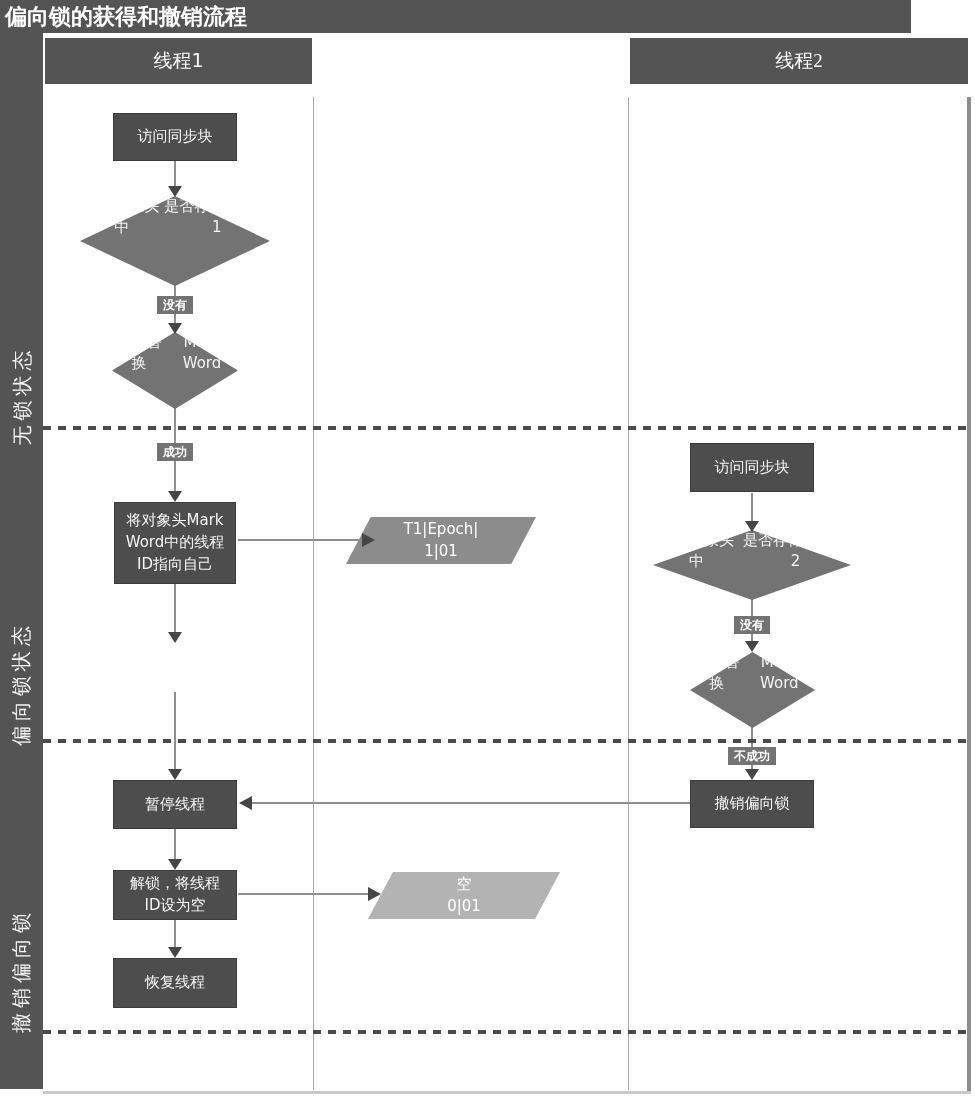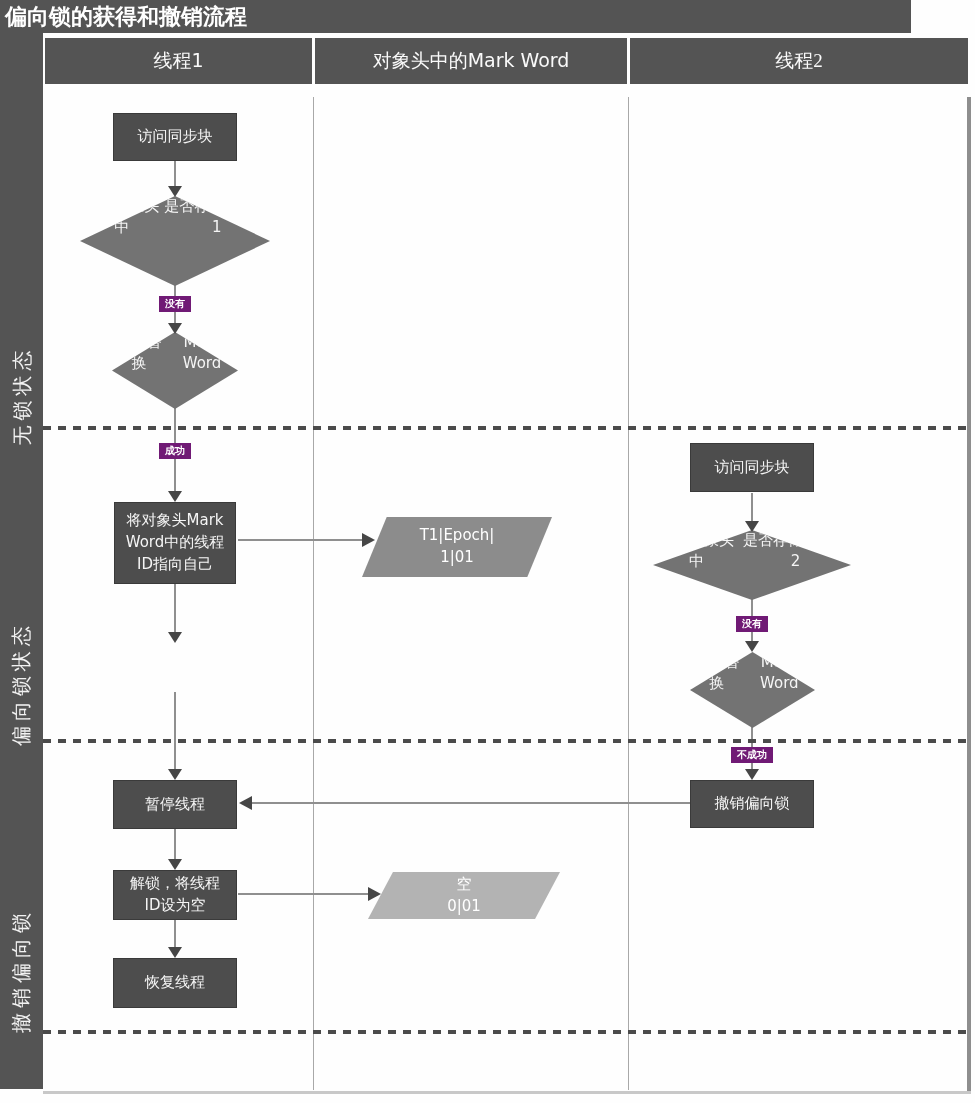--- a/index.html
+++ b/index.html
@@ -27,22 +27,22 @@
     font-size:15px;text-align:center;line-height:1.45;box-sizing:border-box;z-index:3;}
   .diamond{position:absolute;background:#737373;color:#f5f5f5;display:flex;flex-direction:row;
     align-items:flex-start;justify-content:center;font-size:15px;text-align:center;line-height:1.4;
     clip-path:polygon(50% 0,100% 50%,50% 100%,0 50%);z-index:3;}
   .para{position:absolute;color:#fff;display:flex;flex-direction:column;align-items:center;justify-content:center;
     font-size:15px;text-align:center;line-height:1.45;clip-path:polygon(13% 0,100% 0,87% 100%,0 100%);z-index:3;}
   .para.biased{background:#8c8c8c;}
   .para.empty{background:#b3b3b3;}
   .node-line{display:block;}
   
-  .tag{position:absolute;transform:translateX(-50%);background:#701a75;color:#fff;
-    font-size:10px;font-weight:600;padding:2px 6px;z-index:5;white-space:nowrap;line-height:1.2;}
+  .tag{position:absolute;transform:translateX(-50%);background:#737373;color:#fff;
+    font-size:12px;font-weight:600;padding:2px 6px;z-index:5;white-space:nowrap;line-height:1.2;}
   
   .vline{position:absolute;width:2px;background:#8f8f8f;z-index:1;}
   .hline{position:absolute;height:2px;background:#8f8f8f;z-index:1;}
   .ah-d{position:absolute;width:0;height:0;border-left:7px solid transparent;border-right:7px solid transparent;
     border-top:11px solid #464646;z-index:4;}
   .ah-r{position:absolute;width:0;height:0;border-top:7px solid transparent;border-bottom:7px solid transparent;
     border-left:13px solid #464646;z-index:4;}
   .ah-l{position:absolute;width:0;height:0;border-top:7px solid transparent;border-bottom:7px solid transparent;
     border-right:13px solid #464646;z-index:4;}
 </style>
@@ -58,21 +58,20 @@
     <span>无锁状态</span>
   </div>
   <div class="stage-label" style="top:600px;height:166px;">
     <span>偏向锁状态</span>
   </div>
   <div class="stage-label" style="top:887px;height:166px;">
     <span>撤销偏向锁</span>
   </div>
 
   <div class="lane-head" style="left:45px;width:267px;">线程1</div>
-  <div class="lane-head" style="left:315px;width:312px;">对象头中的Mark Word</div>
   <div class="lane-head" style="left:630px;width:338px;font-family:Liberation Serif, serif;">线程2</div>
 
   <div class="vdiv" style="left:313px;"></div>
   <div class="vdiv" style="left:628px;"></div>
   <div class="right-border"></div>
   <div class="bottom-border"></div>
 
   <div class="dash-h" style="top:426px;"></div>
   <div class="dash-h" style="top:739px;"></div>
   <div class="dash-h" style="top:1030px;"></div>
@@ -108,21 +107,21 @@
 
   <div class="rect-node" style="left:113px;top:870px;width:124px;height:50px;">
     <span class="node-line">解锁，将线程</span>
     <span class="node-line">ID设为空</span>
   </div>
 
   <div class="rect-node" style="left:113px;top:958px;width:124px;height:50px;">
     <span class="node-line">恢复线程</span>
   </div>
 
-  <div class="para biased" style="left:362px;top:517px;width:190px;height:60px;">
+  <div class="para biased" style="left:346px;top:517px;width:190px;height:47px;">
     <span class="node-line">T1|Epoch|</span>
     <span class="node-line">1|01</span>
   </div>
 
   <div class="para empty" style="left:368px;top:872px;width:192px;height:47px;">
     <span class="node-line">空</span>
     <span class="node-line">0|01</span>
   </div>
 
   <div class="rect-node" style="left:690px;top:443px;width:124px;height:49px;">

